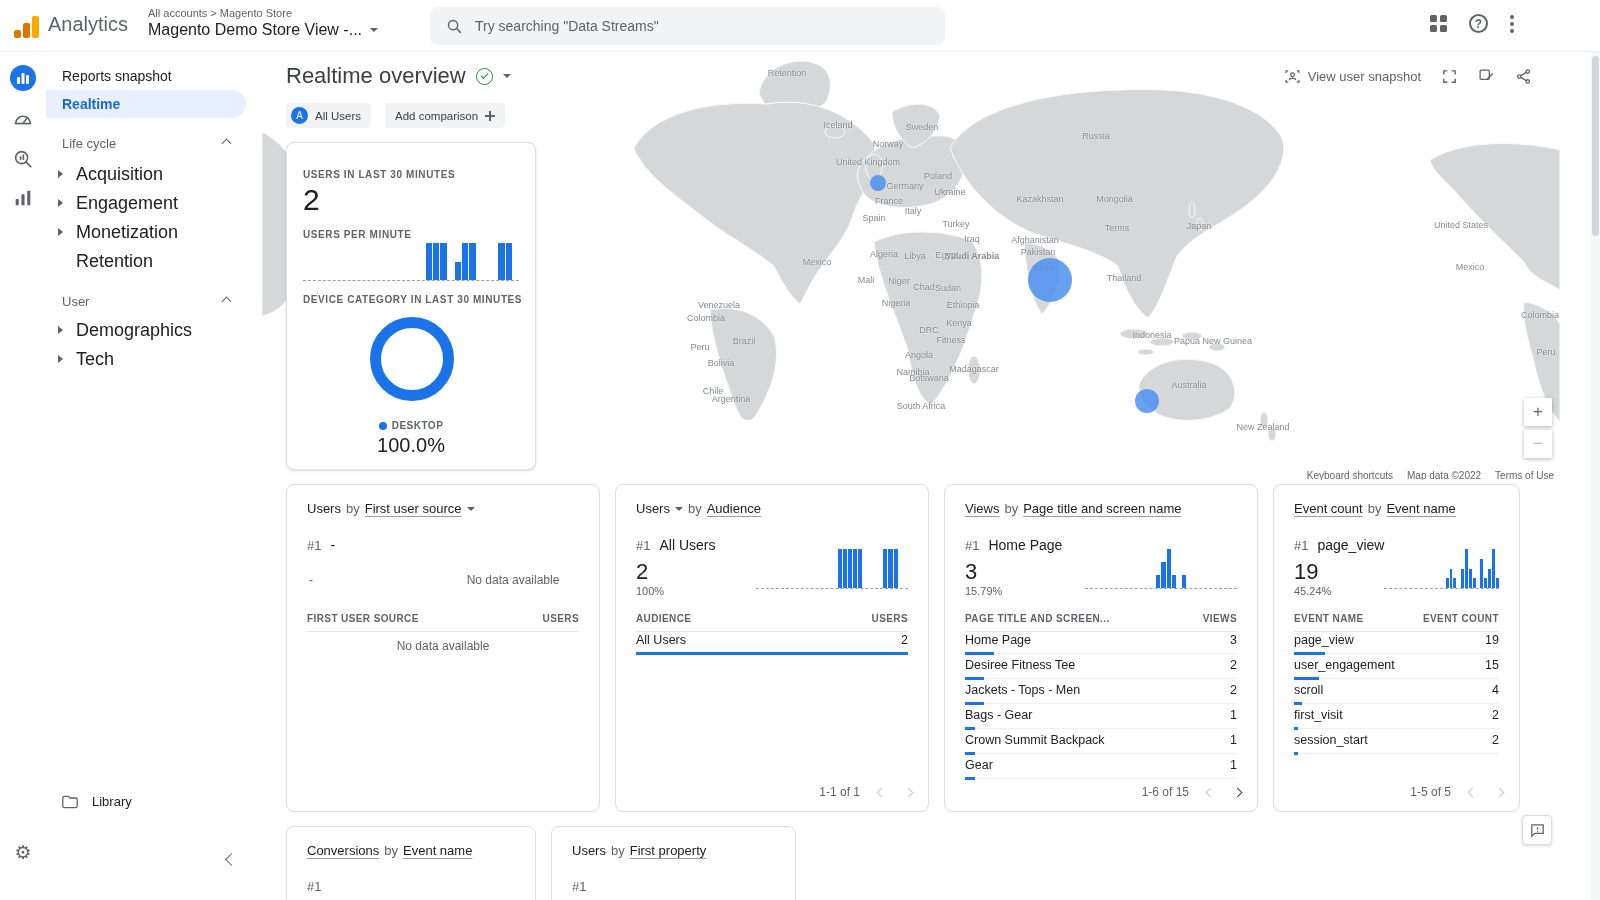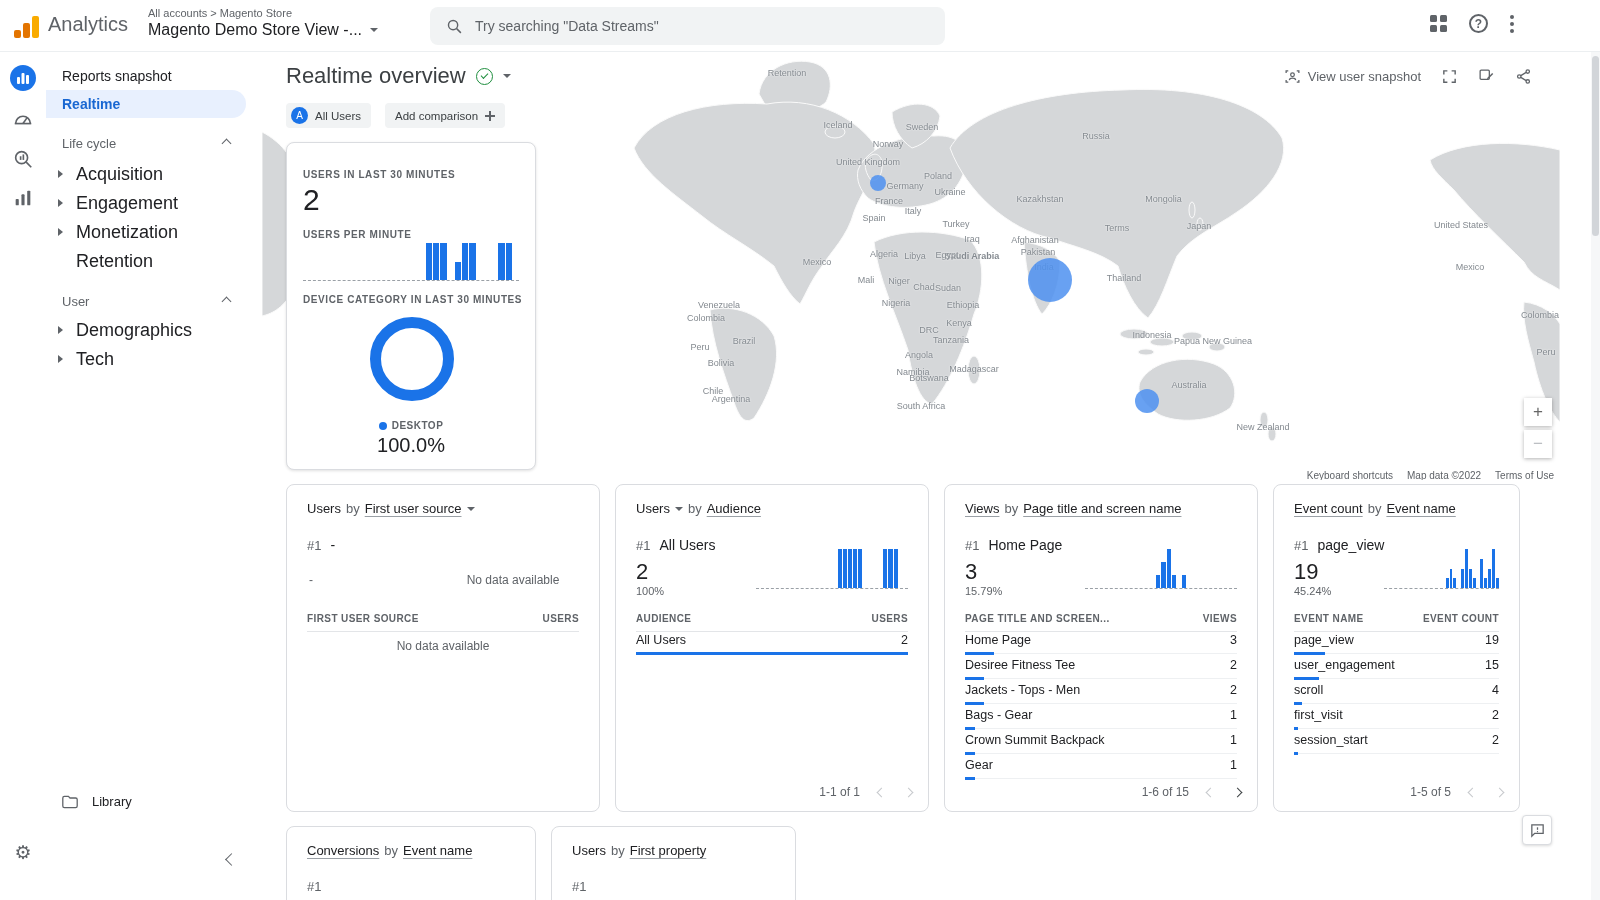--- a/index.html
+++ b/index.html
@@ -281,41 +281,41 @@
         <span class="maplabel" style="left: 825px; top: 84px; margin-left: 9px;">Russia</span>
         <span class="maplabel" style="left: 606px; top: 110px;">United Kingdom</span>
         <span class="maplabel" style="left: 676px; top: 124px;">Poland</span>
         <span class="maplabel" style="left: 643px; top: 134px;">Germany</span>
         <span class="maplabel" style="left: 688px; top: 140px;">Ukraine</span>
         <span class="maplabel" style="left: 627px; top: 149px;">France</span>
         <span class="maplabel" style="left: 612px; top: 166px;">Spain</span>
         <span class="maplabel" style="left: 651px; top: 159px;">Italy</span>
         <span class="maplabel" style="left: 694px; top: 172px;">Turkey</span>
         <span class="maplabel" style="left: 778px; top: 147px;">Kazakhstan</span>
-        <span class="maplabel" style="left: 896px; top: 147px; padding-left: 11px;">Mongolia</span>
+        <span class="maplabel" style="left: 847px; top: 147px; padding-left: 11px;">Mongolia</span>
         <span class="maplabel" style="left: 855px; top: 176px;">Terms</span>
         <span class="maplabel" style="left: 937px; top: 174px;">Japan</span>
         <span class="maplabel" style="left: 773px; top: 188px;">Afghanistan</span>
         <span class="maplabel" style="left: 776px; top: 200px;">Pakistan</span>
         <span class="maplabel" style="left: 782px; top: 215px;">India</span>
         <span class="maplabel" style="left: 862px; top: 226px;">Thailand</span>
         <span class="maplabel" style="left: 710px; top: 187px;">Iraq</span>
         <span class="maplabel" style="left: 710px; top: 204px; font-weight: bold;">Saudi Arabia</span>
         <span class="maplabel" style="left: 685px; top: 203px;">Egypt</span>
         <span class="maplabel" style="left: 653px; top: 204px;">Libya</span>
         <span class="maplabel" style="left: 622px; top: 202px;">Algeria</span>
         <span class="maplabel" style="left: 604px; top: 228px;">Mali</span>
         <span class="maplabel" style="left: 637px; top: 229px;">Niger</span>
         <span class="maplabel" style="left: 662px; top: 235px;">Chad</span>
         <span class="maplabel" style="left: 686px; top: 236px;">Sudan</span>
         <span class="maplabel" style="left: 634px; top: 251px;">Nigeria</span>
         <span class="maplabel" style="left: 701px; top: 253px;">Ethiopia</span>
         <span class="maplabel" style="left: 697px; top: 271px;">Kenya</span>
         <span class="maplabel" style="left: 667px; top: 278px;">DRC</span>
-        <span class="maplabel" style="left: 689px; top: 288px;">Tanzania</span>
+        <span class="maplabel" style="left: 689px; top: 288px;">Fitness</span>
         <span class="maplabel" style="left: 657px; top: 303px;">Angola</span>
         <span class="maplabel" style="left: 651px; top: 320px;">Namibia</span>
         <span class="maplabel" style="left: 667px; top: 326px;">Botswana</span>
         <span class="maplabel" style="left: 659px; top: 354px;">South Africa</span>
         <span class="maplabel" style="left: 712px; top: 317px;">Madagascar</span>
         <span class="maplabel" style="left: 555px; top: 210px;">Mexico</span>
         <span class="maplabel" style="left: 457px; top: 253px;">Venezuela</span>
         <span class="maplabel" style="left: 444px; top: 266px;">Colombia</span>
         <span class="maplabel" style="left: 438px; top: 295px;">Peru</span>
         <span class="maplabel" style="left: 482px; top: 289px;">Brazil</span>

